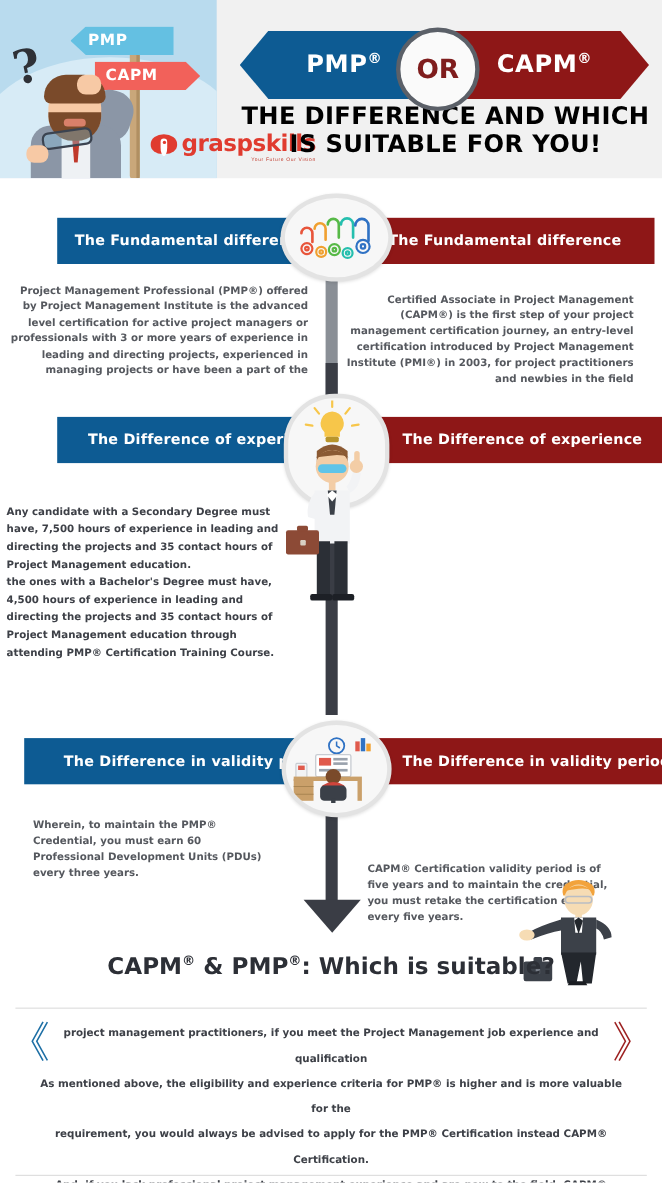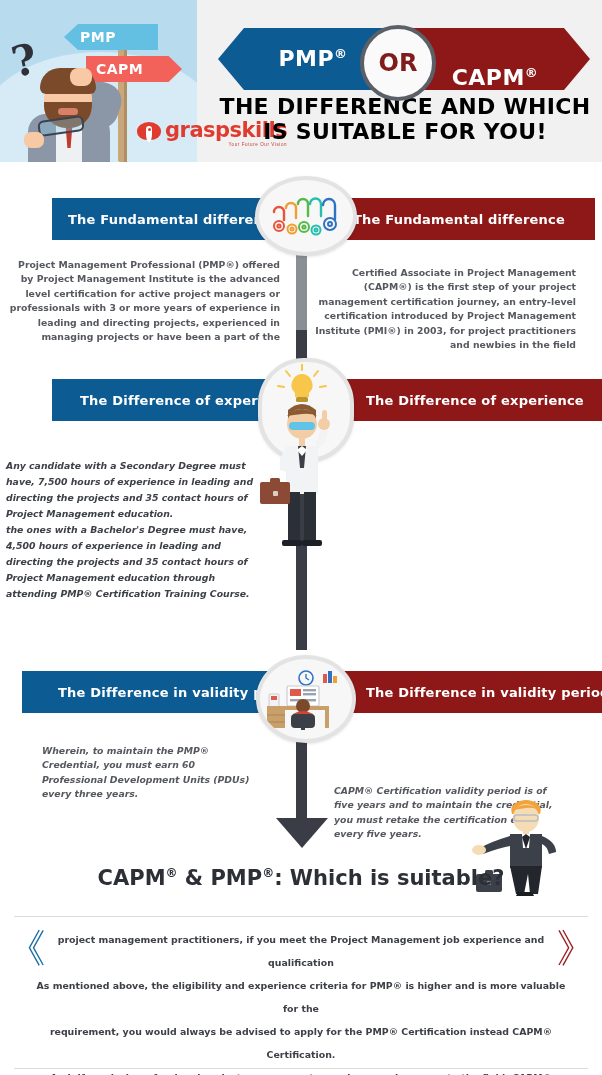--- a/index.html
+++ b/index.html
@@ -47,21 +47,21 @@
   .logo-word{font-family:"DejaVu Sans", sans-serif;font-weight:bold;font-size:21px;color:#e03b2f;letter-spacing:-.5px;line-height:1;}
   .logo-tag{font-size:4.5px;color:#c0392b;letter-spacing:.6px;text-align:right;margin-top:1px;}
 
   
   .arrowband{position:absolute;left:218px;top:28px;width:372px;height:62px;}
   .arrow-blue{position:absolute;left:0;top:0;width:190px;height:62px;background:#0d5b93;
       clip-path:polygon(26px 0,100% 0,100% 100%,26px 100%,0 50%);
       display:flex;align-items:center;justify-content:center;}
   .arrow-red{position:absolute;left:182px;top:0;width:190px;height:62px;background:#8e1717;
       clip-path:polygon(0 0,calc(100% - 26px) 0,100% 50%,calc(100% - 26px) 100%,0 100%);
-      display:flex;align-items:flex-end;justify-content:center;}
+      display:flex;align-items:center;justify-content:center;}
   .arrow-txt{color:#fff;font-family:"DejaVu Sans", sans-serif;font-weight:bold;font-size:22px;letter-spacing:.5px;}
   .arrow-txt .reg{font-size:13px;vertical-align:super;}
   .or-circle{position:absolute;left:142px;top:-3px;width:68px;height:68px;border-radius:50%;
       background:#fafafa;border:4px solid #5b6068;display:flex;align-items:center;justify-content:center;z-index:4;}
   .or-txt{font-family:"DejaVu Sans", sans-serif;font-weight:bold;font-size:24px;color:#7f1d1d;}
   .hdr-title{position:absolute;left:218px;top:94px;width:374px;text-align:center;
       font-family:"DejaVu Sans", sans-serif;font-weight:bold;font-size:22px;line-height:1.14;
       color:#000000;letter-spacing:.3px;}
 
   
@@ -77,21 +77,21 @@
   
   .band{position:absolute;height:42px;display:flex;align-items:center;}
   .band-blue{background:#0d5b93;justify-content:flex-start;}
   .band-red{background:#8e1717;justify-content:flex-start;}
   .band span{color:#fff;font-family:"DejaVu Sans", sans-serif;font-weight:bold;font-size:13px;letter-spacing:.2px;}
 
   
   .bodytext{position:absolute;font-family:"DejaVu Sans", sans-serif;font-size:9.3px;line-height:1.55;
       color:#55585e;font-weight:bold;}
   .t-right{text-align:right;}
-  .t-left{text-align:left;font-style:italic;}
+  .t-left{text-align:left;}
   .t-plain{font-weight:bold;color:#3d4047;}
 
   
   .concl-title{position:absolute;left:0;top:866px;width:602px;text-align:center;
       font-family:"DejaVu Sans", sans-serif;font-weight:bold;font-size:21px;color:#2c2f36;}
   .concl-title .reg{font-size:12px;vertical-align:super;}
   .divider{position:absolute;left:14px;top:916px;width:574px;height:1px;background:#dcdcdc;}
   .divider2{position:absolute;left:14px;top:1068px;width:574px;height:1px;background:#dcdcdc;}
   .chev{position:absolute;font-size:40px;line-height:1;font-family:"DejaVu Sans", sans-serif;font-weight:300;}
   .chev-l{left:6px;top:928px;color:#1d6fa5;}
@@ -274,21 +274,21 @@
       <line x1="2" y1="54" x2="20" y2="54" stroke="#a98552" stroke-width="1"></line>
       <rect x="2" y="38" width="62" height="4" fill="#caa06a"></rect>
       <rect x="60" y="42" width="4" height="18" fill="#caa06a"></rect>
       <circle cx="38" cy="38" r="7" fill="#7a4a2a"></circle>
       <path d="M28 46 q10 -6 20 0 v12 h-20z" fill="#d0453c"></path>
       <rect x="26" y="46" width="24" height="14" rx="4" fill="#3b4048"></rect>
       <rect x="36" y="58" width="4" height="4" fill="#3b4048"></rect>
     </svg>
   </div>
 
-  <div class="bodytext t-left" style="left:42px;top:744px;width:220px;">Wherein, to maintain the PMP® Credential, you must earn 60 Professional Development Units (PDUs) every three years.</div>
+  <div class="bodytext t-left" style="left:30px;top:744px;width:220px;">Wherein, to maintain the PMP® Credential, you must earn 60 Professional Development Units (PDUs) every three years.</div>
   <div class="bodytext t-left" style="left:334px;top:744px;width:230px;margin-top:40px;">CAPM® Certification validity period is of five years and to maintain the credential, you must retake the certification exam every five years.</div>
 
   <svg class="sm-man" style="left:470px;top:796px;" width="120" height="100" viewBox="0 0 120 100">
     <path d="M44 8 q12 -8 24 0 q4 4 2 10 h-28 q-2 -6 2 -10z" fill="#f2a33c"></path>
     <ellipse cx="56" cy="22" rx="13" ry="14" fill="#f6dcb4"></ellipse>
     <path d="M43 14 q13 -10 26 0 q-6 -3 -13 -2 q-7 1 -13 2z" fill="#f2a33c"></path>
     <rect x="44" y="19" width="24" height="6" rx="3" fill="none" stroke="#b9bdc4" stroke-width="1.4"></rect>
     <rect x="53" y="34" width="6" height="6" fill="#f6dcb4"></rect>
     <path d="M40 38 h32 v34 h-32z" fill="#3c4149"></path>
     <path d="M52 38 h8 l-1 14 h-6z" fill="#ffffff"></path>

